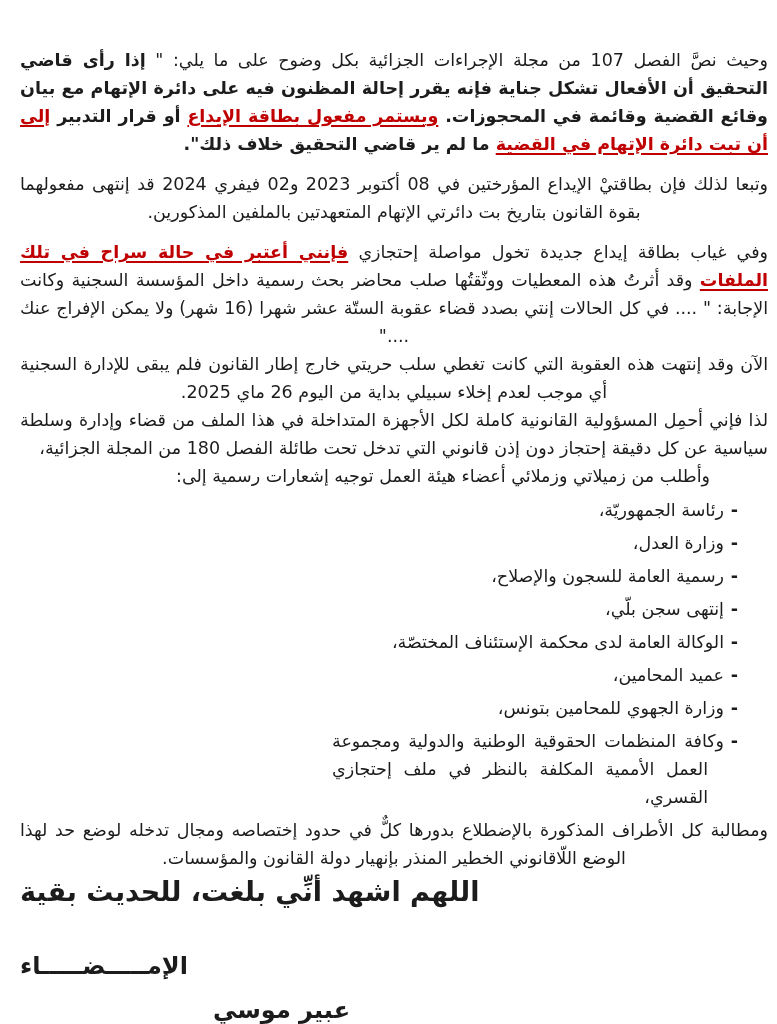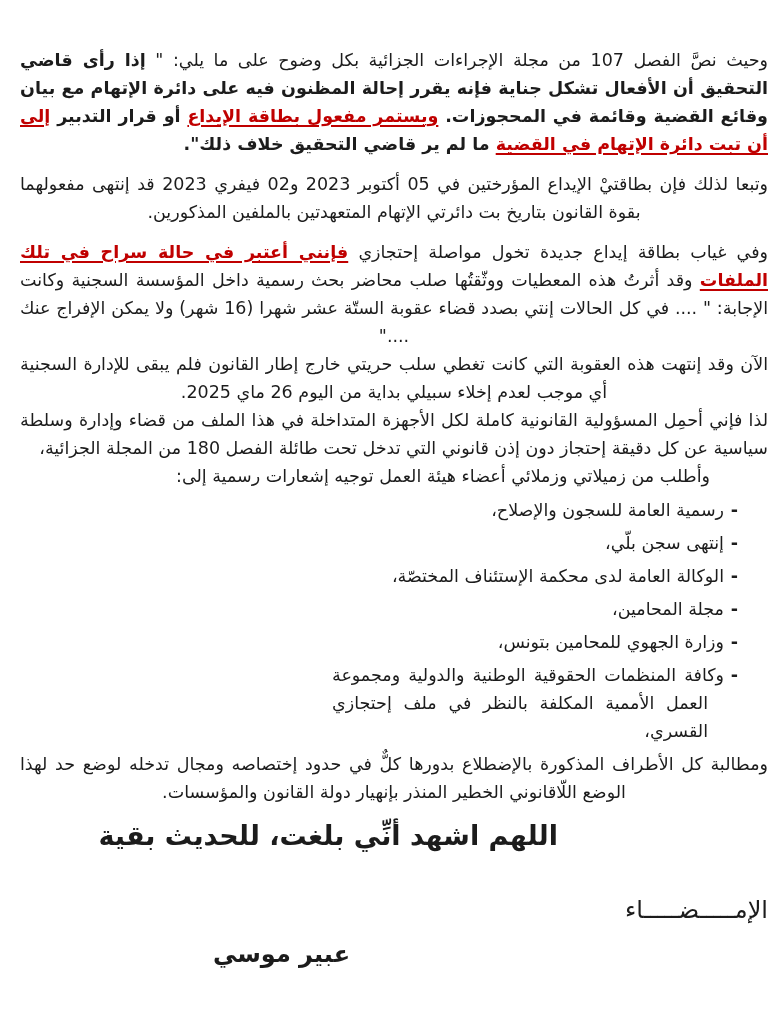--- a/index.html
+++ b/index.html
@@ -40,66 +40,67 @@
     font-size: 17.5px;
     line-height: 28px;
     margin-bottom: 5px;
     text-align: justify;
     padding-right: 30px;
     text-indent: -30px; 
   }
   ul.notify-list .bullet { display: inline-block; width: 14px; text-indent: 0; font-weight: bold; }
   ul.notify-list .li-text { }
   .proclamation {
-    margin-top: 10px;
     margin-left: 0;
     margin-right: 210px;
-    text-align: right;
+    text-align: left;
     font-weight: bold;
     font-size: 27px;
     line-height: 40px;
   }
   .signature-heading {
     margin-top: 38px;
-    text-align: right;
-    font-weight: normal;
+    text-align: left;
+    font-weight: bold;
     font-size: 24px;
     line-height: 32px;
   }
   .signature-name {
     margin-top: 12px;
     margin-right: 225px;
     text-align: center;
     font-weight: bold;
     font-size: 24px;
     line-height: 32px;
   }
 </style>
 </head>
 <body>
 
 <div class="page" style="color: rgb(28, 28, 28); background: rgb(255, 255, 255);">
 
   <p class="para"><span class="seg normal">وحيث نصَّ الفصل 107 من مجلة الإجراءات الجزائية بكل وضوح على ما يلي: " </span><span class="seg bold">إذا رأى قاضي التحقيق أن الأفعال تشكل جناية فإنه يقرر إحالة المظنون فيه على دائرة الإتهام مع بيان وقائع القضية وقائمة في المحجوزات. </span><span class="seg redline">ويستمر مفعول بطاقة الإيداع</span><span class="seg bold"> أو قرار التدبير </span><span class="seg redline">إلى أن تبت دائرة الإتهام في القضية</span><span class="seg bold"> ما لم ير قاضي التحقيق خلاف ذلك".</span></p>
 
-  <p class="center-last gap-top"><span class="seg normal">وتبعا لذلك فإن بطاقتيْ الإيداع المؤرختين في 05 أكتوبر 2023 و02 فيفري 2023 قد إنتهى مفعولهما بقوة القانون بتاريخ بت دائرتي الإتهام المتعهدتين بالملفين المذكورين.</span></p>
+  <p class="center-last gap-top"><span class="seg normal">وتبعا لذلك فإن بطاقتيْ الإيداع المؤرختين في 08 أكتوبر 2023 و02 فيفري 2024 قد إنتهى مفعولهما بقوة القانون بتاريخ بت دائرتي الإتهام المتعهدتين بالملفين المذكورين.</span></p>
 
   <p class="center-last gap-top"><span class="seg normal">وفي غياب بطاقة إيداع جديدة تخول مواصلة إحتجازي </span><span class="seg redline">فإنني أعتبر في حالة سراح في تلك الملفات</span><span class="seg normal"> وقد أثرتُ هذه المعطيات ووثّقتُها صلب محاضر بحث رسمية داخل المؤسسة السجنية وكانت الإجابة: " .... في كل الحالات إنتي بصدد قضاء عقوبة الستّة عشر شهرا (16 شهر) ولا يمكن الإفراج عنك ...."</span></p>
 
   <p class="center-last"><span class="seg normal">الآن وقد إنتهت هذه العقوبة التي كانت تغطي سلب حريتي خارج إطار القانون فلم يبقى للإدارة السجنية أي موجب لعدم إخلاء سبيلي بداية من اليوم 26 ماي 2025.</span></p>
 
   <p class="para"><span class="seg normal">لذا فإني أحمِل المسؤولية القانونية كاملة لكل الأجهزة المتداخلة في هذا الملف من قضاء وإدارة وسلطة سياسية عن كل دقيقة إحتجاز دون إذن قانوني التي تدخل تحت طائلة الفصل 180 من المجلة الجزائية،</span></p>
 
   <p class="para indent-first"><span class="seg normal">وأطلب من زميلاتي وزملائي أعضاء هيئة العمل توجيه إشعارات رسمية إلى:</span></p>
 
   <ul class="notify-list">
+      <li><span class="bullet">-</span><span class="li-text">رئاسة الجمهوريّة،</span></li>
+      <li><span class="bullet">-</span><span class="li-text">وزارة العدل،</span></li>
       <li><span class="bullet">-</span><span class="li-text">رسمية العامة للسجون والإصلاح،</span></li>
       <li><span class="bullet">-</span><span class="li-text">إنتهى سجن بلّي،</span></li>
       <li><span class="bullet">-</span><span class="li-text">الوكالة العامة لدى محكمة الإستئناف المختصّة،</span></li>
-      <li><span class="bullet">-</span><span class="li-text">مجلة المحامين،</span></li>
+      <li><span class="bullet">-</span><span class="li-text">عميد المحامين،</span></li>
       <li><span class="bullet">-</span><span class="li-text">وزارة الجهوي للمحامين بتونس،</span></li>
       <li><span class="bullet">-</span><span class="li-text">وكافة المنظمات الحقوقية الوطنية والدولية ومجموعة العمل الأممية المكلفة بالنظر في ملف إحتجازي القسري،</span></li>
     </ul>
 
   <p class="center-last"><span class="seg normal">ومطالبة كل الأطراف المذكورة بالإضطلاع بدورها كلٌّ في حدود إختصاصه ومجال تدخله لوضع حد لهذا الوضع اللّاقانوني الخطير المنذر بإنهيار دولة القانون والمؤسسات.</span></p>
 
   <p class="proclamation">اللهم اشهد أنِّي بلغت، للحديث بقية</p>
 
   <p class="signature-heading">الإمـــــضـــــاء</p>
 

